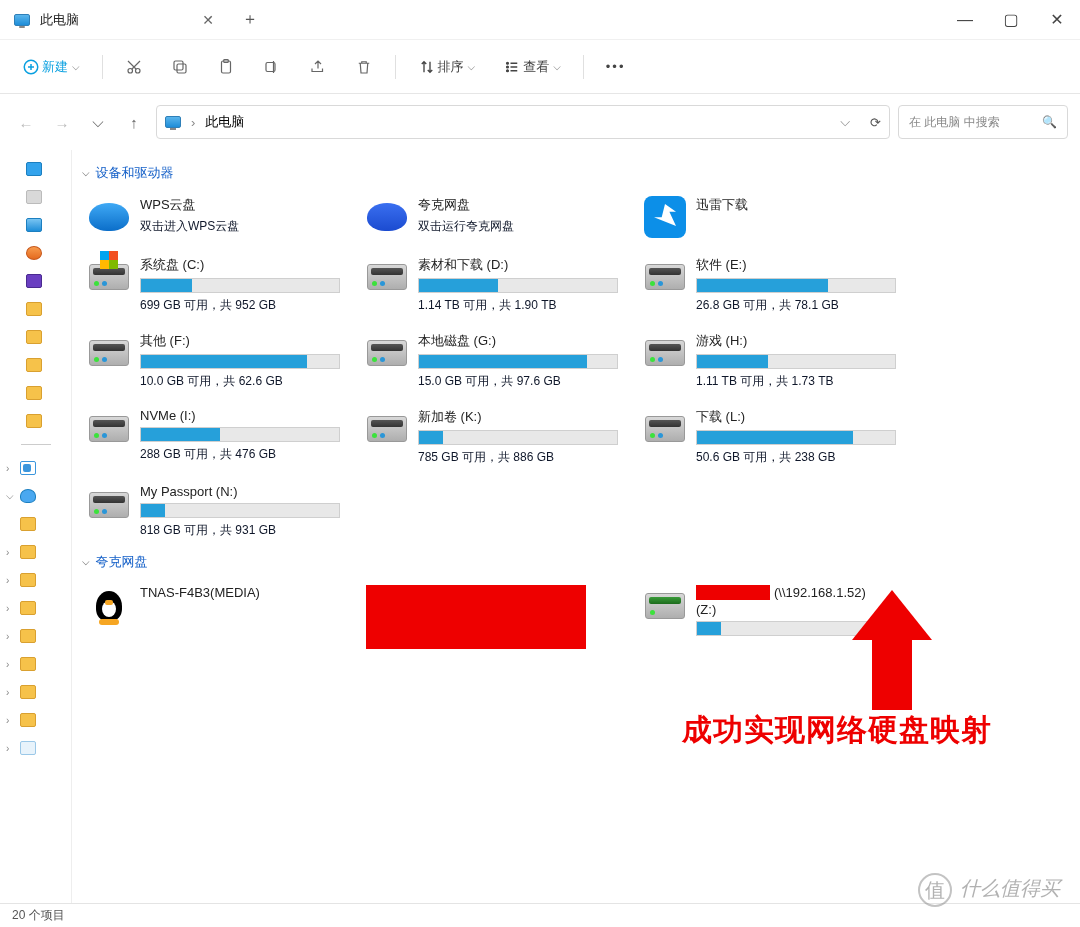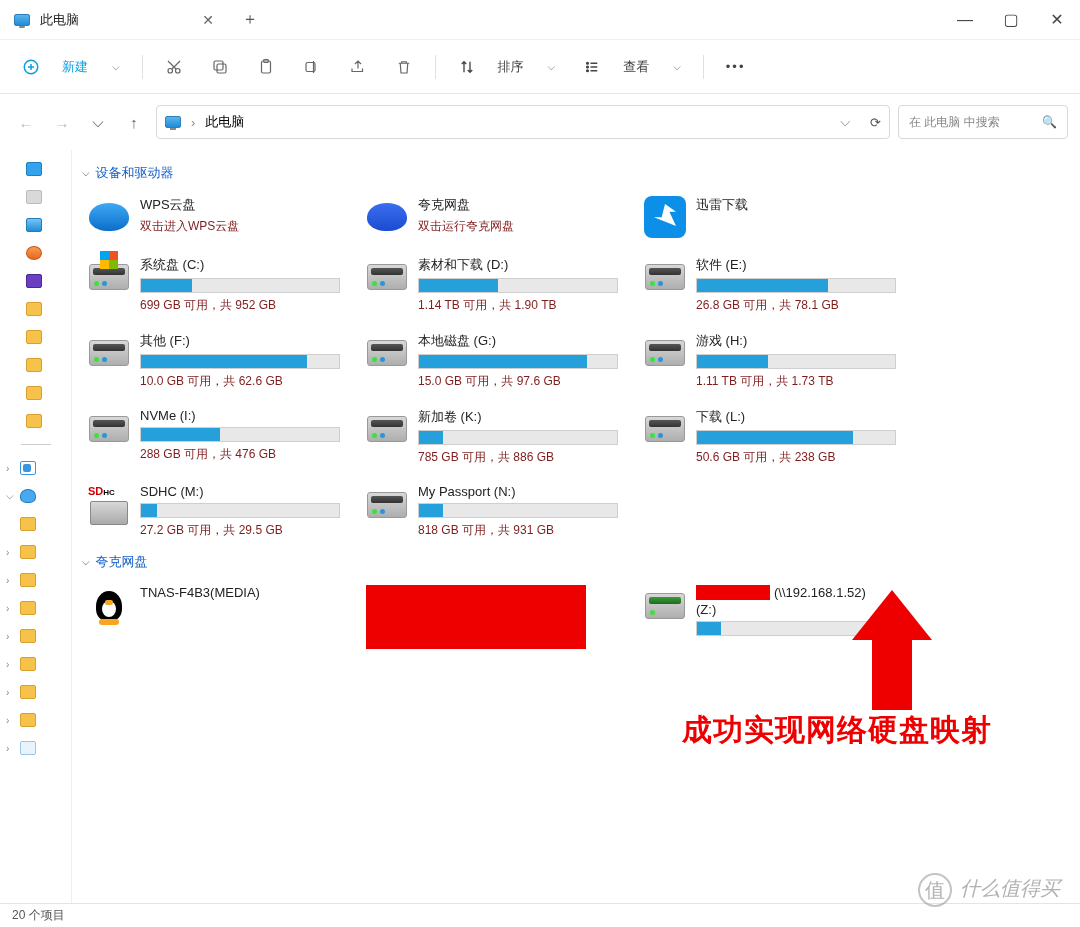--- a/index.html
+++ b/index.html
@@ -11,21 +11,21 @@
 .tab .pc-icon { width: 16px; height: 12px; background: linear-gradient(#5ab5ec,#1e8dd8); border: 1px solid #2e7fb8; border-radius: 2px; position: relative; }
 .tab .pc-icon::after { content:""; position:absolute; bottom:-3px; left:4px; width:6px; height:2px; background:#888; border-radius:1px; }
 .tab-title { font-size: 13px; color: #222; }
 .tab-close { font-size: 14px; color: #666; margin-left: auto; }
 .newtab { width: 40px; display:flex; align-items:center; justify-content:center; color:#555; font-size:16px; }
 .wincontrols { margin-left:auto; display:flex; }
 .wincontrols > div { width: 46px; display:flex; align-items:center; justify-content:center; color:#444; }
 
 
 .toolbar { height: 54px; display:flex; align-items:center; padding: 0 12px; gap: 8px; border-bottom: 1px solid #e6e6e6; }
-.tbtn { display:flex; align-items:center; gap:22px; padding: 6px 10px; color:#0aa0e0; font-size:13px; border-radius:4px; }
+.tbtn { display:flex; align-items:center; gap:2px; padding: 6px 10px; color:#0aa0e0; font-size:13px; border-radius:4px; }
 .tbtn.icon-only { color:#555; padding:6px 10px; }
 .tsep { width:1px; height:24px; background:#e0e0e0; margin:0 4px; }
 .chev { font-size:10px; color:#888; margin-left:2px; }
 .tbtn svg { width:18px; height:18px; }
 
 
 .navrow { height: 56px; display:flex; align-items:center; padding: 0 12px; gap: 8px; }
 .navarrow { width:28px; height:28px; display:flex; align-items:center; justify-content:center; color:#666; font-size:15px; }
 .navarrow.disabled { color:#bbb; }
 .addrbar { flex:1; height:34px; border:1px solid #d9d9d9; border-radius:4px; display:flex; align-items:center; padding:0 8px; gap:10px; font-size:13px; }
@@ -55,21 +55,21 @@
 .sidedots { width:30px; height:1px; background:#ccc; margin:6px 0;}
 
 .content { flex:1; overflow:auto; padding: 10px 12px 10px 10px; position:relative; }
 .grouphdr { display:flex; align-items:center; gap:6px; font-size:13px; color:#1560c8; margin: 4px 0 10px 0; }
 .grouphdr .tw { font-size:10px; color:#666; }
 .drivegrid { display:grid; grid-template-columns: repeat(3, 278px); gap: 10px 0; margin-bottom: 10px; }
 .drive { display:flex; gap:10px; padding:4px 6px; }
 .drive .dicon { width:42px; height:42px; display:flex; align-items:center; justify-content:center; flex-shrink:0; }
 .drive .dinfo { flex:1; }
 .drive .dname { font-size:13px; color:#222; margin-bottom:4px; }
-.drive .dsub { font-size:12px; color:#7f1d1d; }
+.drive .dsub { font-size:12px; color:#0f172a; }
 .bar { width:200px; height:15px; background:#e8e8e8; border:1px solid #cfcfcf; margin:2px 0 4px 0; position:relative; }
 .bar .fill { height:100%; background:#26a0da; }
 
 .diskicon { width:40px; height:26px; background:linear-gradient(#d8d8d8,#aeaeae); border:1px solid #999; border-radius:3px; position:relative; }
 .diskicon::before { content:""; position:absolute; top:3px; left:3px; right:3px; height:7px; background:linear-gradient(#555,#333); border-radius:2px;}
 .diskicon::after { content:""; position:absolute; bottom:3px; left:4px; width:5px; height:5px; background:#3ce23c; border-radius:50%; box-shadow:8px 0 #2a96d8;}
 
 .cloudicon { width:40px; height:28px; border-radius:50% 50% 45% 45%; position:relative;}
 .cloudicon.wps { background:linear-gradient(#3fa9f5,#0b6ec9);}
 .cloudicon.quark { background:linear-gradient(#3a6ff0,#1b4bd0);}
@@ -423,34 +423,20 @@
           <div class="dinfo">
             <div class="dname">下载 (L:)</div>
             <div class="bar">
               <div class="fill" style="width:79%;"></div>
             </div>
             <div class="dsub">50.6 GB 可用，共 238 GB</div>
           </div>
         </div>
         <div class="drive">
           <div class="dicon">
-            <div class="sdicon">
-              <span class="sdtxt">SD<span class="hc">HC</span></span>
-            </div>
-          </div>
-          <div class="dinfo">
-            <div class="dname">SDHC (M:)</div>
-            <div class="bar">
-              <div class="fill" style="width:8%;"></div>
-            </div>
-            <div class="dsub">27.2 GB 可用，共 29.5 GB</div>
-          </div>
-        </div>
-        <div class="drive">
-          <div class="dicon">
             <div class="diskicon"></div>
           </div>
           <div class="dinfo">
             <div class="dname">My Passport (N:)</div>
             <div class="bar">
               <div class="fill" style="width:12%;"></div>
             </div>
             <div class="dsub">818 GB 可用，共 931 GB</div>
           </div>
         </div>

